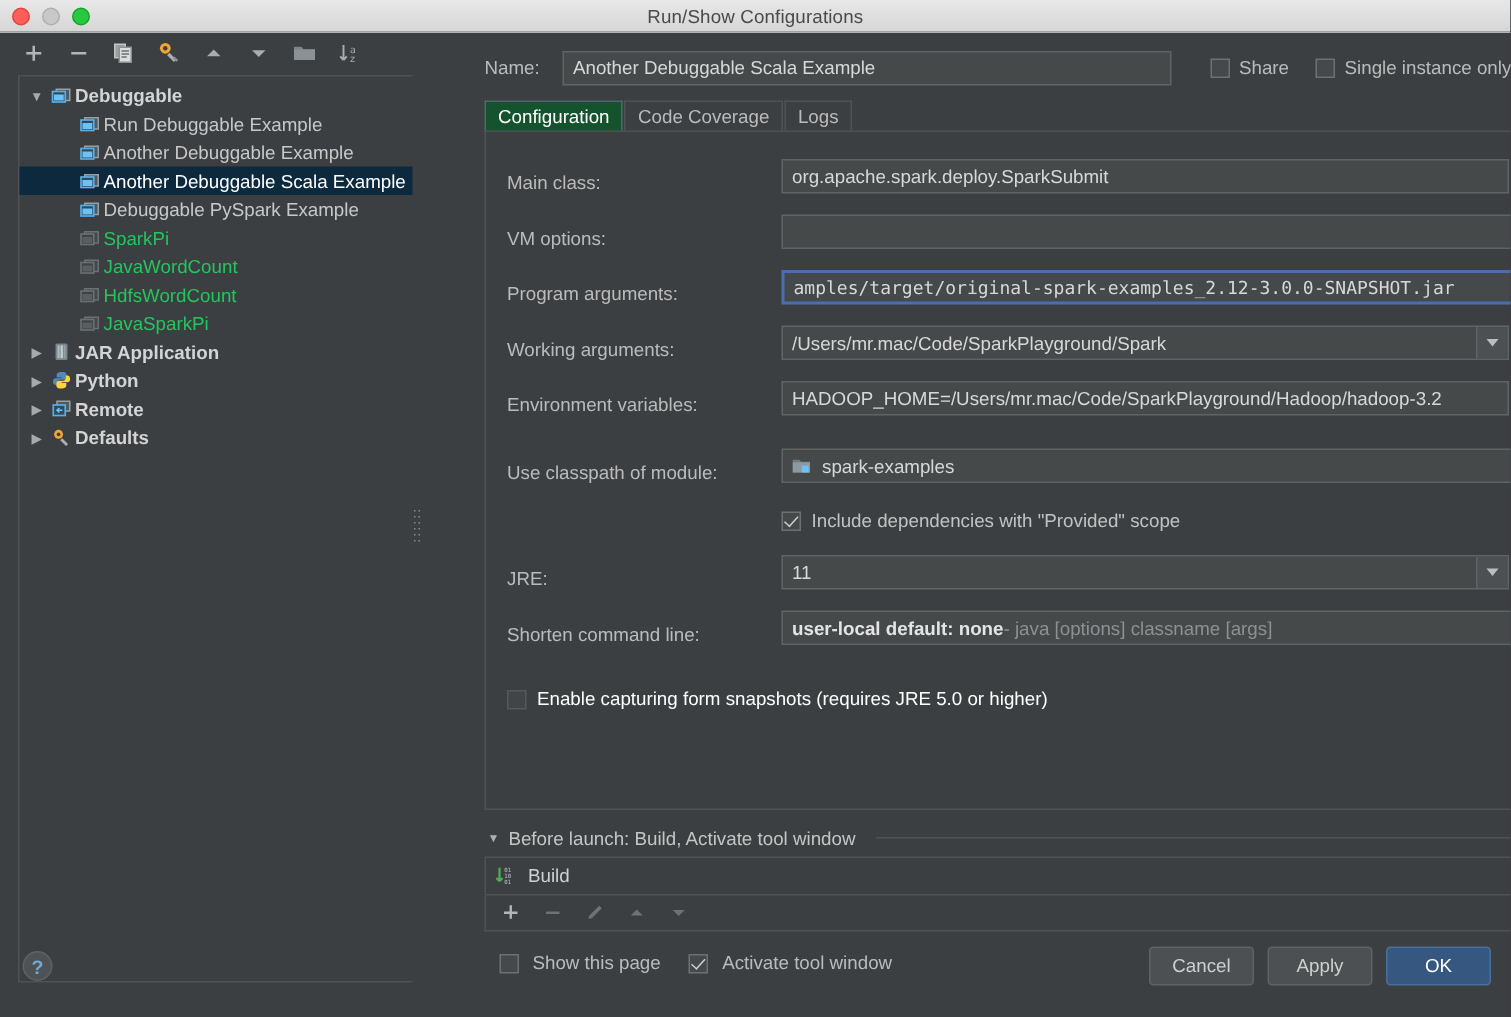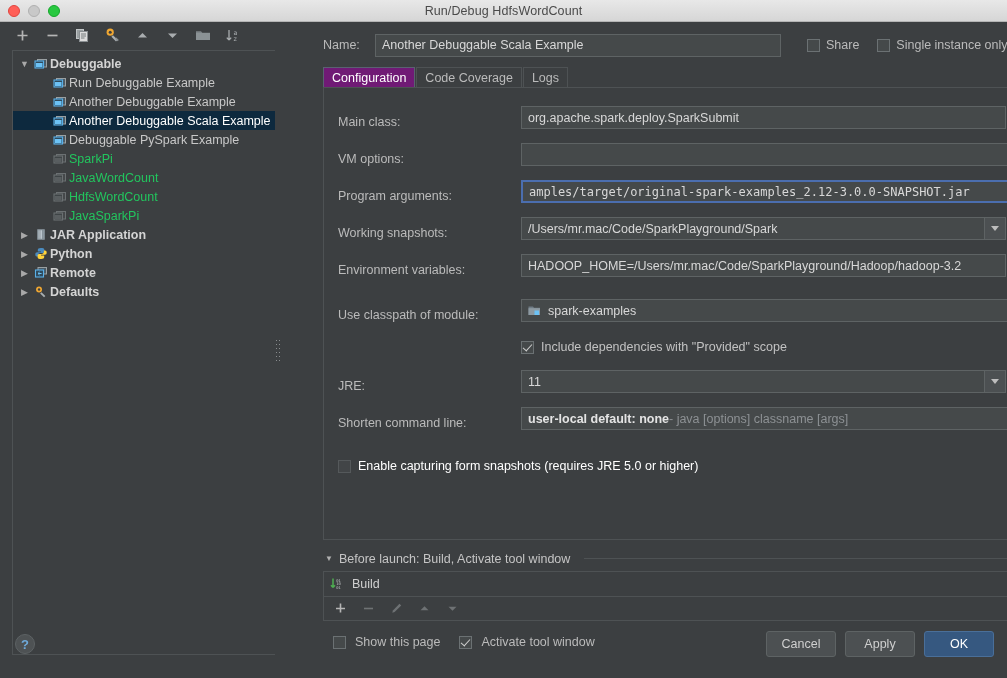--- a/index.html
+++ b/index.html
@@ -152,21 +152,21 @@
   .tab {
     height: 21px; padding: 0 8px;
     display: flex; align-items: center;
     font-size: 12.5px; color: #bbbbbb;
     background: #3c3f41;
     border: 1px solid #4e5254;
     border-bottom: none;
     margin-right: 1px;
   }
   .tab.active {
-    background: #701a75;
+    background: #14532d;
     color: #ffffff;
     border-color: #5a6170;
   }
 
   .panel {
     border: 1px solid #4e5254;
     height: 453px;
     margin-top: -1px;
     padding: 0;
     position: relative;
@@ -303,21 +303,21 @@
 </style>
 </head>
 <body>
 
 <div class="titlebar">
   <div class="traffic">
     <div class="light red"></div>
     <div class="light yellow"></div>
     <div class="light green"></div>
   </div>
-  <div class="titlebar-text">Run/Debug HdfsWordCount</div>
+  <div class="titlebar-text">Run/Show Configurations</div>
 </div>
 
 <div class="window">
 
   <div class="left-pane">
 
     <div class="tree-toolbar">
       <div class="tbtn">
         <svg width="15" height="15" viewBox="0 0 15 15">
             <path d="M7.5 2.5v10M2.5 7.5h10" stroke="#b5b5b5" stroke-width="1.7"></path>
@@ -603,21 +603,21 @@
         <span class="flabel">Program arguments:</span>
         <div class="ctl field-w-full">
           <div class="textfield focused mono" style="flex:1">
             <span style="flex:1;overflow:hidden;white-space:nowrap">amples/target/original-spark-examples_2.12-3.0.0-SNAPSHOT.jar</span>
             <span class="expand-ico">⤢</span>
           </div>
         </div>
       </div>
 
       <div class="frow" style="margin-top:14px">
-        <span class="flabel">Working snapshots:</span>
+        <span class="flabel">Working arguments:</span>
         <div class="ctl field-w-full">
           <div class="combo" style="flex:1">
             <span>/Users/mr.mac/Code/SparkPlayground/Spark</span>
             <span class="dd-arrow"></span>
           </div>
           <div class="browse-btn">...</div>
         </div>
       </div>
 
       <div class="frow" style="margin-top:14px">

